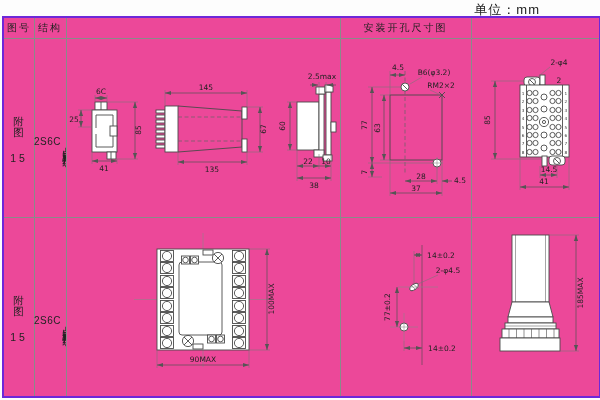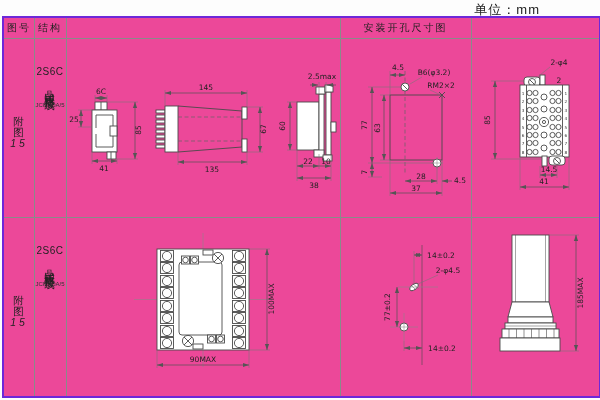--- a/index.html
+++ b/index.html
@@ -6,25 +6,25 @@
   body{width:600px;height:400px;background:#fdfdfd;position:relative;overflow:hidden;
        font-family:"Liberation Sans","DejaVu Sans",sans-serif;color:#222;}
   .unit{position:absolute;top:1px;right:60px;font-size:13px;letter-spacing:1px;}
   .tbl{position:absolute;left:2px;top:16px;width:595px;height:378px;border:2px solid #6d28d9;background:#ec4899;}
   .vdiv{position:absolute;top:0;bottom:0;width:1px;background:#8a8a8a;}
   .hdiv{position:absolute;left:0;right:0;height:1px;background:#8a8a8a;}
   .hcell{position:absolute;top:0;height:20px;display:flex;align-items:center;justify-content:center;
          font-size:10px;letter-spacing:2px;color:#222;}
   .cellbox{position:absolute;overflow:hidden;}
   .figcell{display:flex;flex-direction:column;align-items:center;padding-top:70px;box-sizing:border-box;}
-  .structcell{display:flex;flex-direction:column;align-items:center;padding-top:28px;box-sizing:border-box;}
+  .structcell{display:flex;flex-direction:row;align-items:center;padding-top:28px;box-sizing:border-box;}
   .vtext{writing-mode:vertical-rl;text-orientation:upright;font-size:10.5px;}
   .figchars{letter-spacing:11px;}
   .descchars{letter-spacing:1.5px;margin-top:5px;}
-  .fignum{font-size:10.5px;letter-spacing:3px;margin-top:7px;font-style:italic;}
+  .fignum{font-size:10.5px;letter-spacing:3px;margin-top:22px;}
   .model{font-size:10px;letter-spacing:0.5px;}
   .typecode{font-size:6px;margin-top:9px;color:#333;white-space:nowrap;}
   svg{display:block;}
   .ln{stroke:#4a4a4a;stroke-width:0.9;fill:none;}
   .lnf{stroke:#4a4a4a;stroke-width:0.9;fill:#fff;}
   .dash{stroke:#666;stroke-width:0.7;fill:none;stroke-dasharray:4 2.5;}
   .cl{stroke:#8a8a8a;stroke-width:0.55;fill:none;}
   .ext{stroke:#777;stroke-width:0.55;fill:none;}
   .dim{stroke:#555;stroke-width:0.7;fill:none;}
   .dt{font-family:"DejaVu Sans",sans-serif;font-size:7.5px;fill:#222;}

